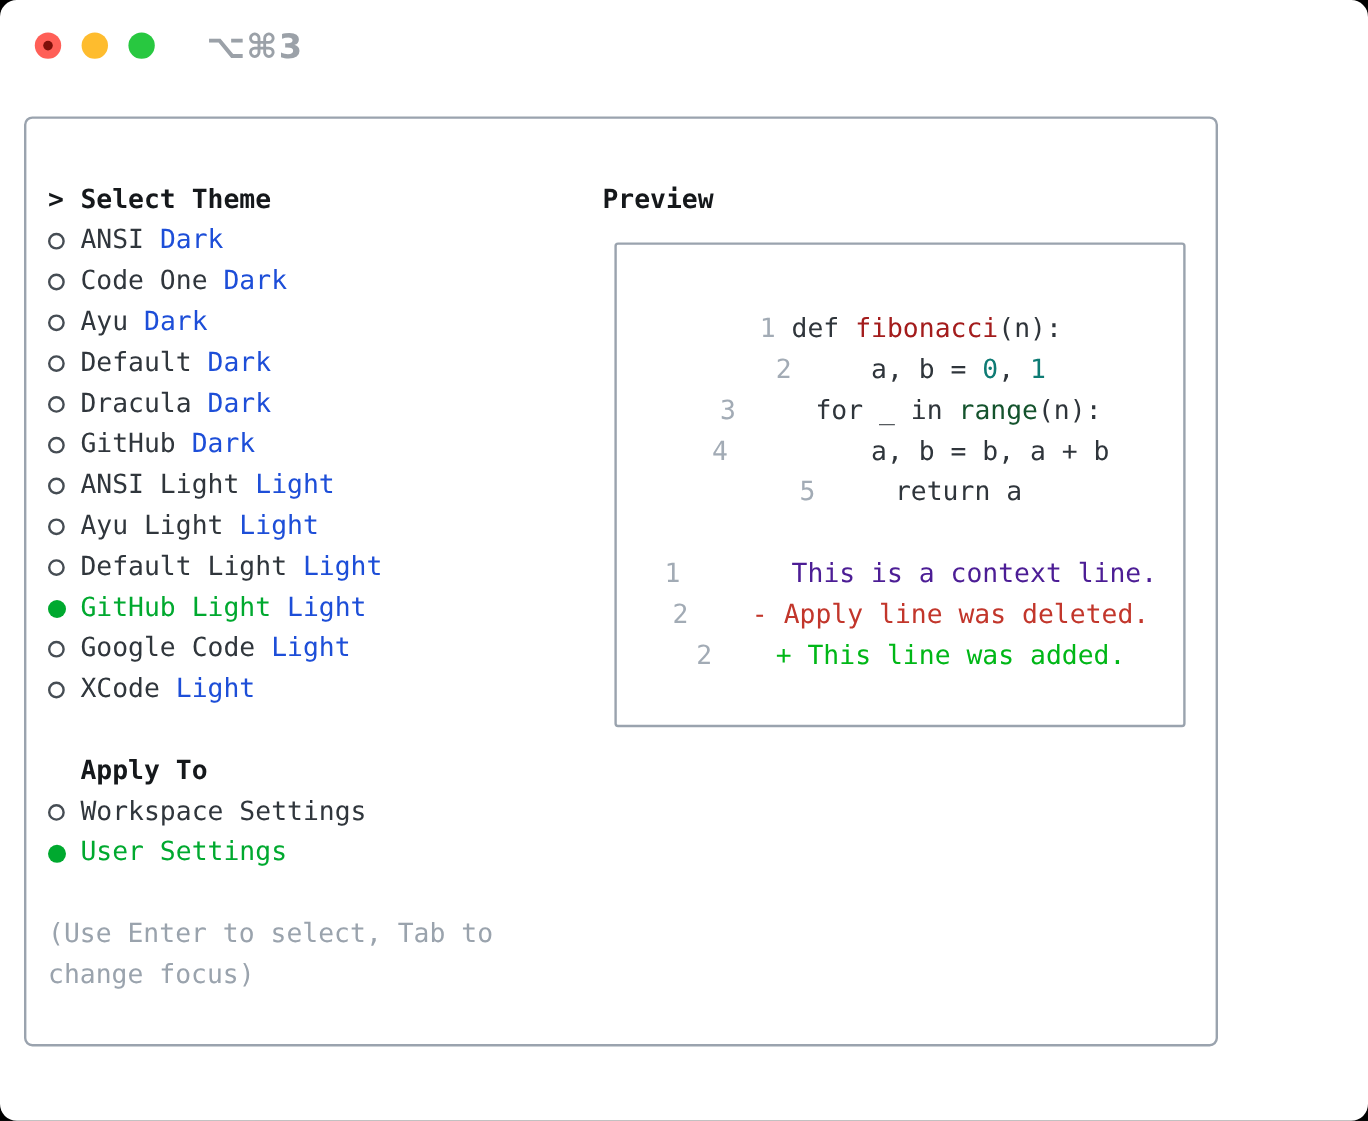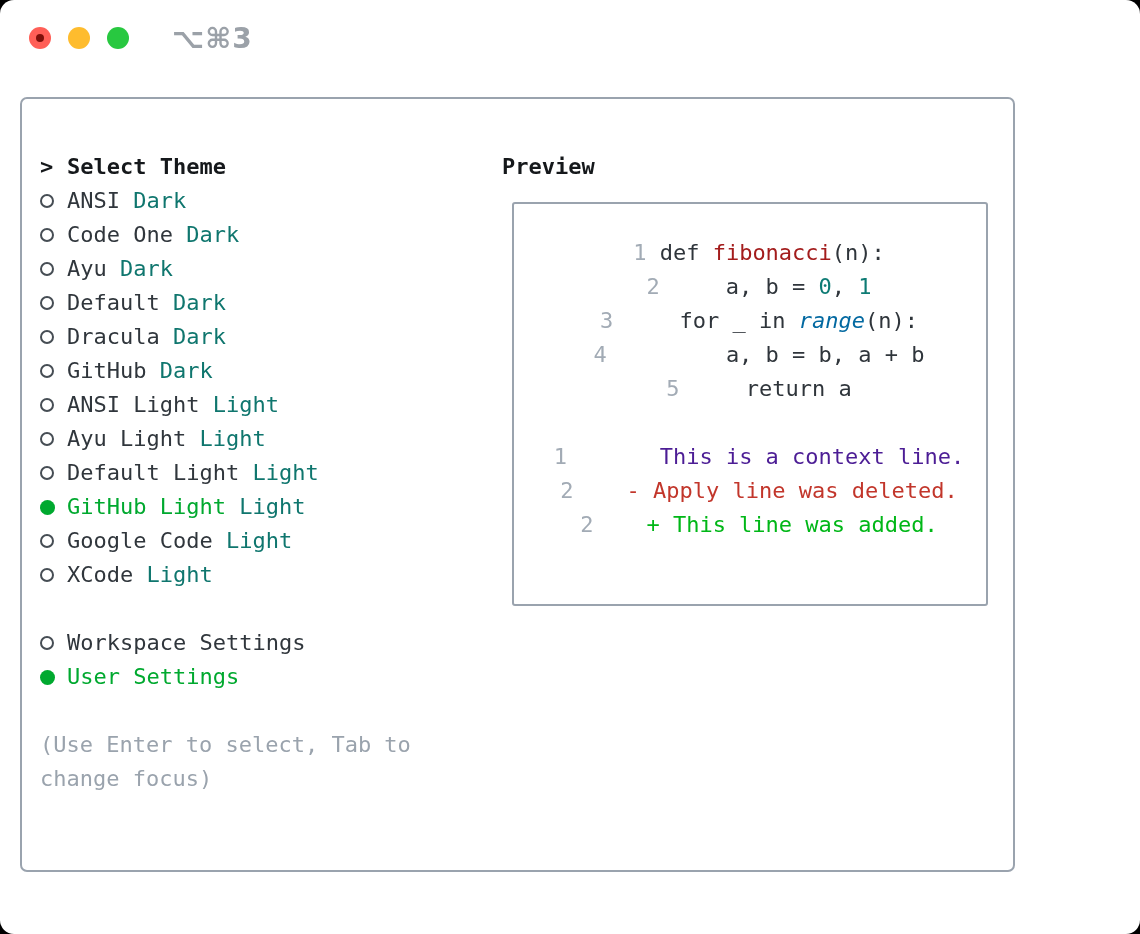--- a/index.html
+++ b/index.html
@@ -38,40 +38,40 @@
   .prefix { display: inline-flex; width: 27px; align-items: center; flex: none; }
   .chevron { font-weight: bold; color: #15181b; }
   .radio {
     display: inline-block; width: 14px; height: 14px;
     border: 2px solid #464d54; border-radius: 50%;
   }
   .radio.filled { border: none; width: 15px; height: 15px; background: #00a92f; }
   .header-text { font-weight: bold; color: #15181b; }
   .name { color: #30363c; }
   .row.selected .name, .row.selected .label { color: #00a92f; }
-  .tag { color: #0f766e; }
+  .tag { color: #1d4ed8; }
   .label { color: #30363c; }
   .help {
     margin-top: 34px; width: 440px;
     color: #9aa3ad; white-space: pre-wrap; word-break: normal;
   }
   
   .preview-box {
     margin-top: 18px; margin-left: 10px;
     width: 476px; height: 404px;
     border: 2px solid #9aa3ae; border-radius: 3px;
-    padding: 32px 0 0 18px;
+    padding: 54px 0 0 18px;
     background: #fff;
   }
   .pline { height: 34px; line-height: 34px; white-space: pre; }
   .seg-ln  { color: #a2abb5; }
   .seg-t   { color: #2f353b; }
   .seg-fn  { color: #a31c1c; }
   .seg-n   { color: #0e7b74; }
-  .seg-b   { color: #0369a1; font-style: italic; }
+  .seg-b   { color: #14532d; }
   .seg-ctx { color: #4c1d95; }
   .seg-d   { color: #c2362b; }
   .seg-a   { color: #00b717; }
 </style>
 </head>
 <body>
 
 <div class="window">
 
   <div class="titlebar">
@@ -99,20 +99,24 @@
           <div class="row"><span class="prefix"><span class="radio"></span></span><span class="name">ANSI Light</span><span class="tag"> Light</span></div>
           <div class="row"><span class="prefix"><span class="radio"></span></span><span class="name">Ayu Light</span><span class="tag"> Light</span></div>
           <div class="row"><span class="prefix"><span class="radio"></span></span><span class="name">Default Light</span><span class="tag"> Light</span></div>
           <div class="row selected"><span class="prefix"><span class="radio filled"></span></span><span class="name">GitHub Light</span><span class="tag"> Light</span></div>
           <div class="row"><span class="prefix"><span class="radio"></span></span><span class="name">Google Code</span><span class="tag"> Light</span></div>
           <div class="row"><span class="prefix"><span class="radio"></span></span><span class="name">XCode</span><span class="tag"> Light</span></div>
         </div>
 
       <div class="gap-row"></div>
 
+      <div class="row">
+        <span class="prefix"></span>
+        <span class="header-text">Apply To</span>
+      </div>
 
       <div>
           <div class="row"><span class="prefix"><span class="radio"></span></span><span class="label">Workspace Settings</span></div>
           <div class="row selected"><span class="prefix"><span class="radio filled"></span></span><span class="label">User Settings</span></div>
         </div>
 
       <div class="help">(Use Enter to select, Tab to change focus)</div>
     </div>
 
     <div class="right-col">

